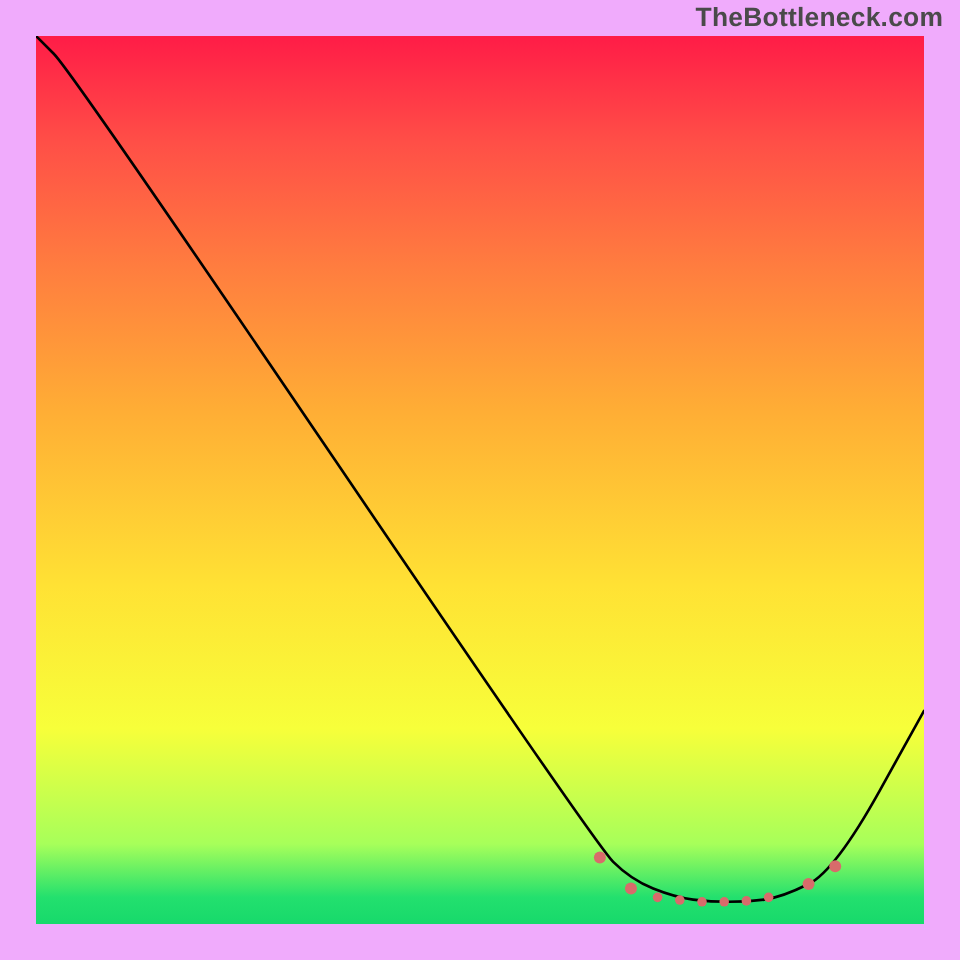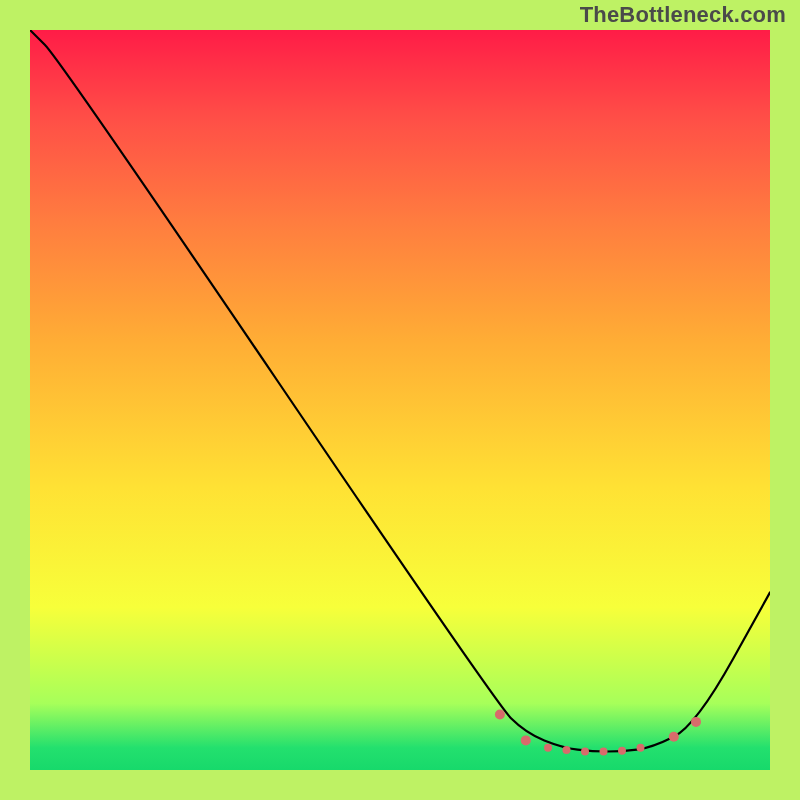--- a/index.html
+++ b/index.html
@@ -8,21 +8,21 @@
     background: #000;
     width: 800px;
     height: 800px;
     overflow: hidden;
     font-family: Arial, Helvetica, sans-serif;
   }
   .frame {
     position: relative;
     width: 800px;
     height: 800px;
-    background: #bef264;
+    background: #f0abfc;
   }
   .watermark {
     position: absolute;
     top: 2px;
     right: 14px;
     color: #4a4a4a;
     font-size: 22px;
     font-weight: 600;
     letter-spacing: 0.2px;
     z-index: 5;

